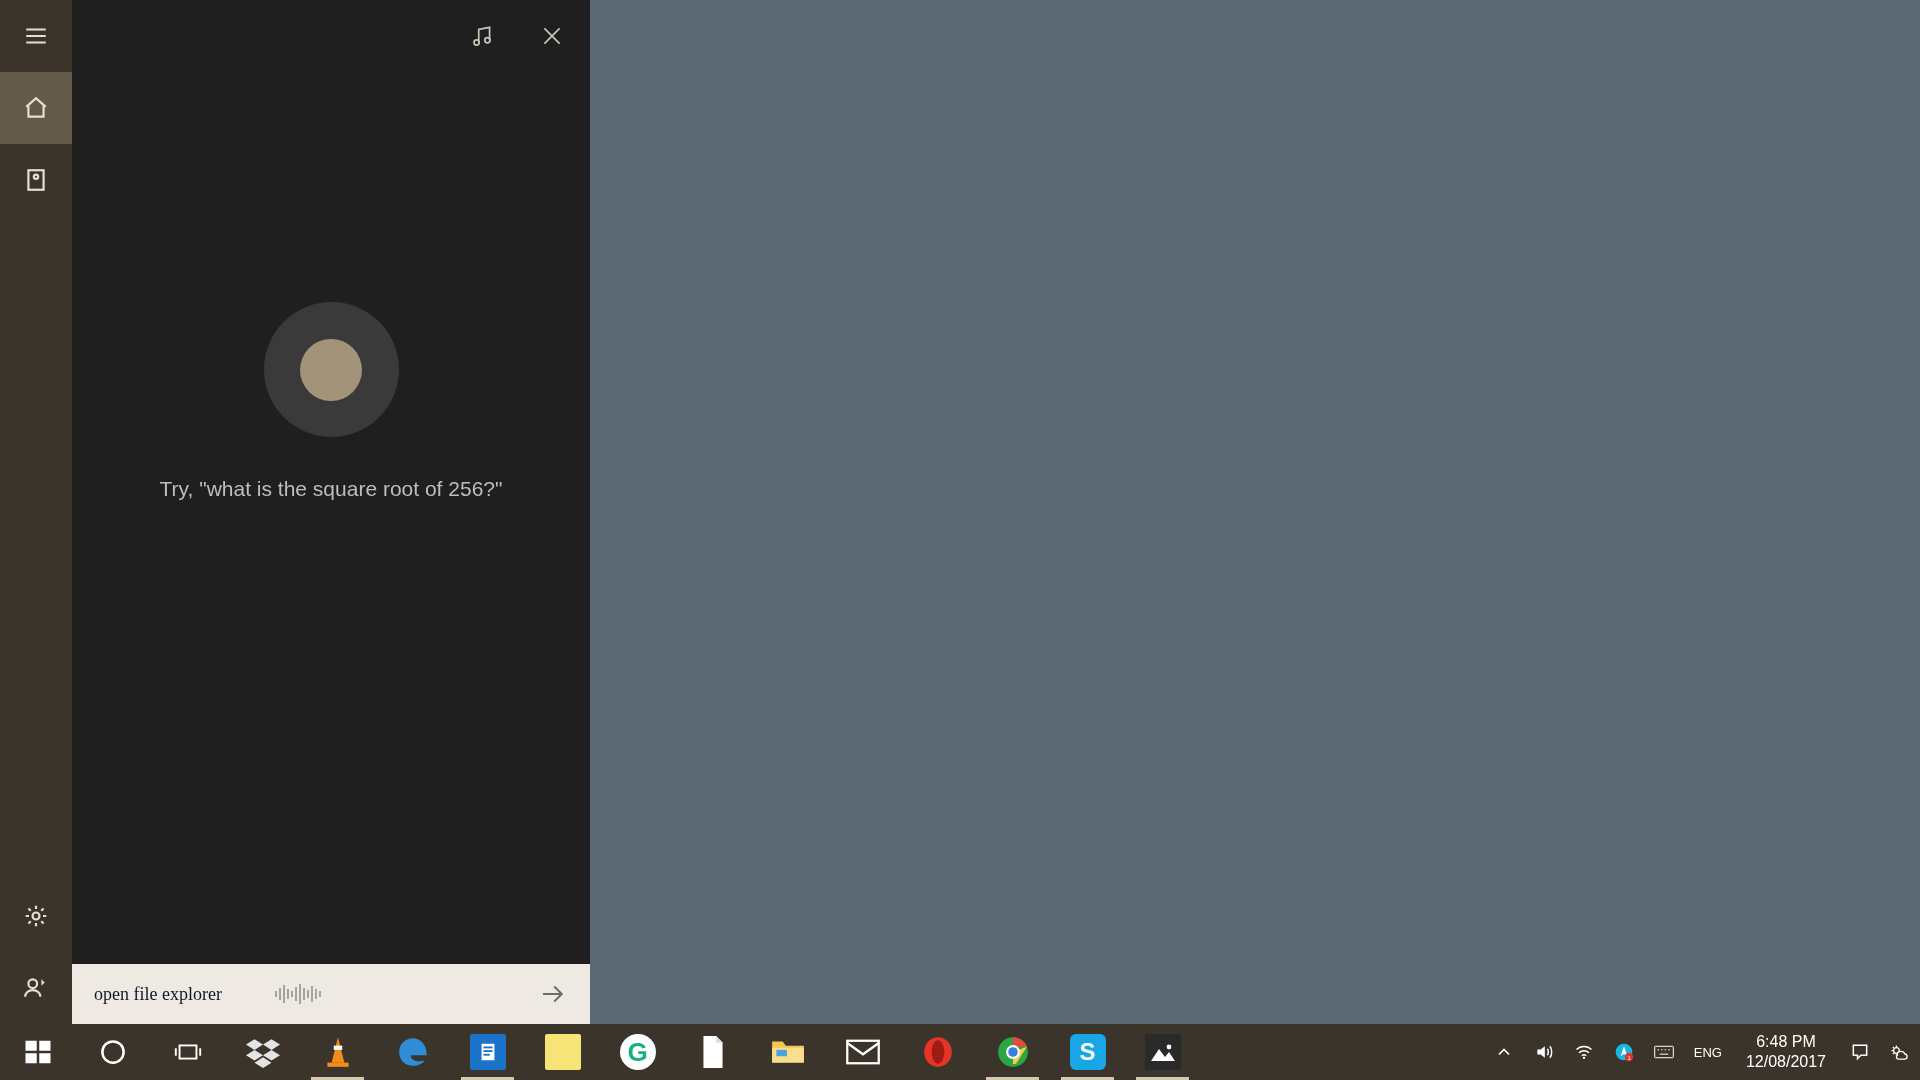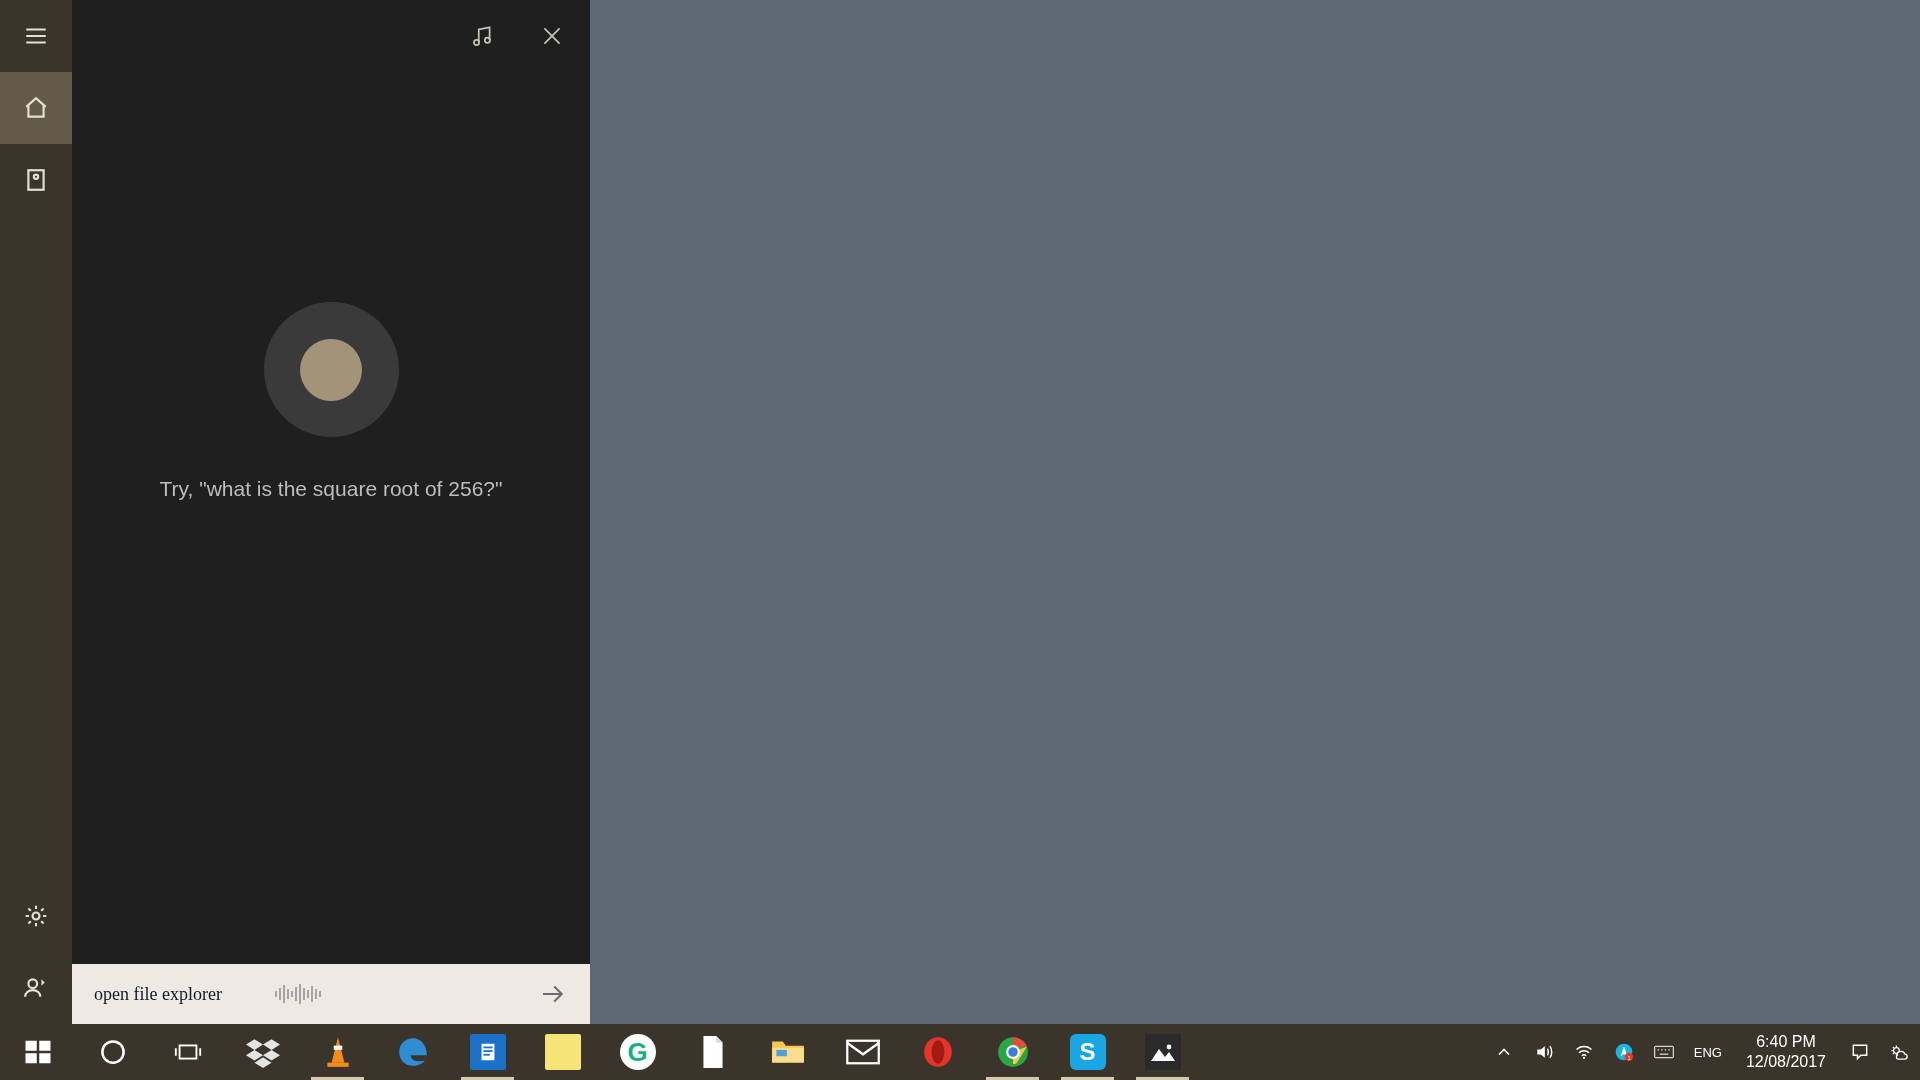--- a/index.html
+++ b/index.html
@@ -270,21 +270,21 @@
           <rect x="1" y="1" width="26" height="16" rx="1"></rect>
           <line x1="5" y1="6" x2="7" y2="6"></line>
           <line x1="10" y1="6" x2="12" y2="6"></line>
           <line x1="15" y1="6" x2="17" y2="6"></line>
           <line x1="20" y1="6" x2="22" y2="6"></line>
           <line x1="8" y1="12" x2="20" y2="12"></line>
         </svg>
     </div>
     <div class="tray-item" style="font-size:13px">ENG</div>
     <div id="clock">
-      <span>6:40 PM</span>
+      <span>6:48 PM</span>
       <span>12/08/2017</span>
     </div>
     <div class="tray-item">
       <svg viewBox="0 0 24 24" fill="none" stroke="#fff" stroke-width="1.8">
           <path d="M4 4h16v12H13l-4 4v-4H4z"></path>
         </svg>
     </div>
     <div class="tray-item">
       <svg viewBox="0 0 28 20" width="28" height="20" fill="none" stroke="#fff" stroke-width="1.8">
           <circle cx="9" cy="8" r="4"></circle>

